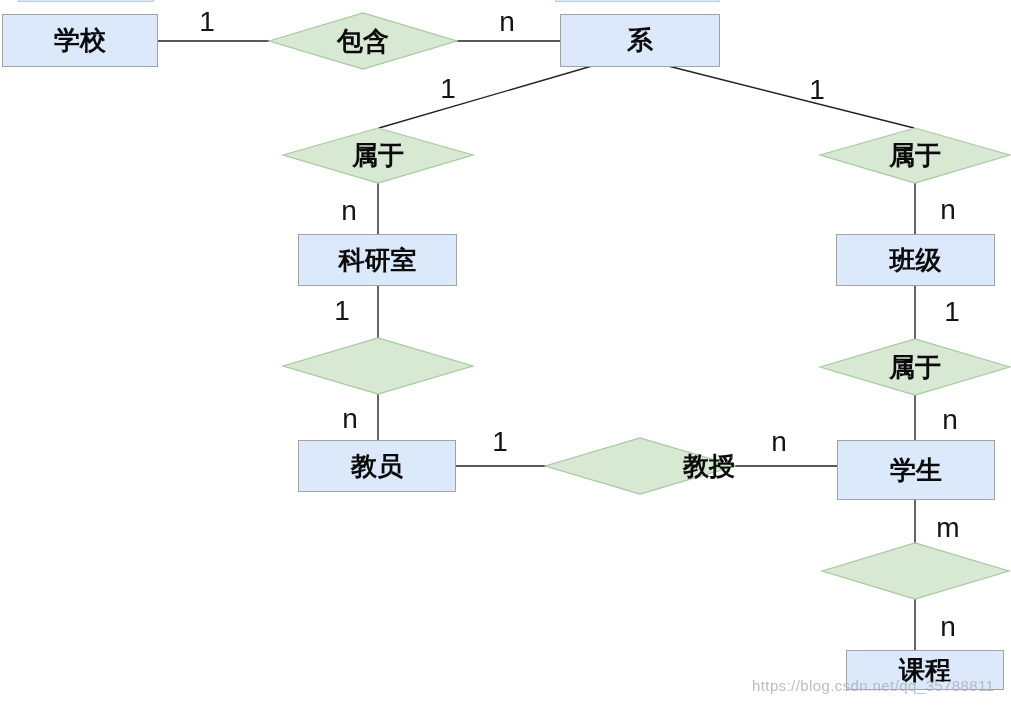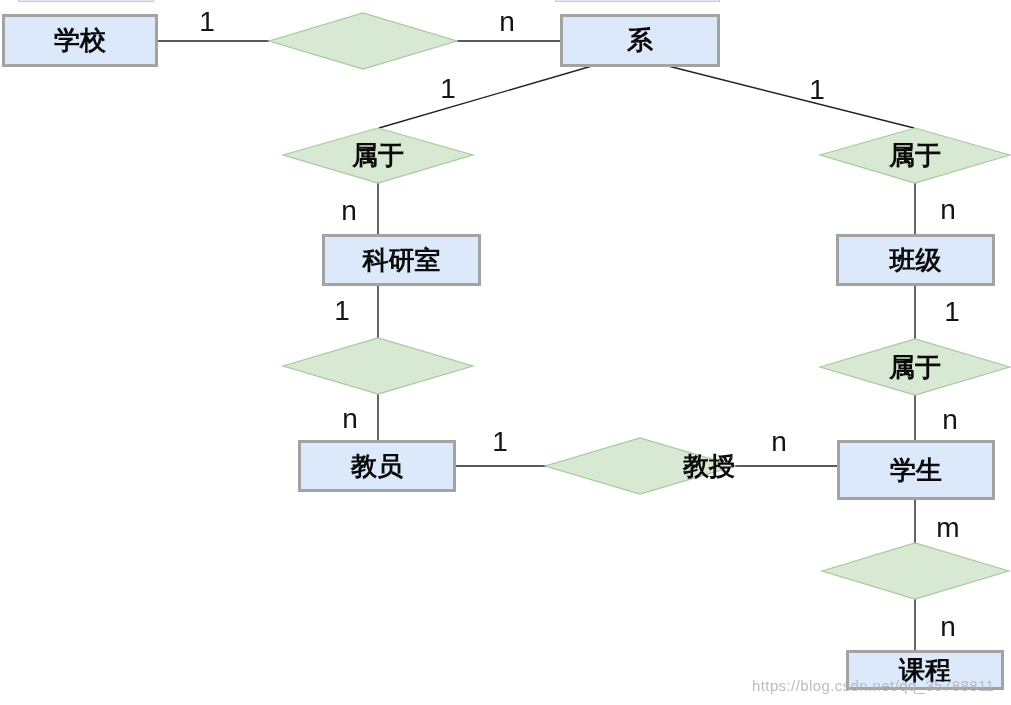--- a/index.html
+++ b/index.html
@@ -13,21 +13,21 @@
   }
   .edges-svg {
     position: absolute;
     left: 0; top: 0;
     width: 1011px; height: 705px;
     z-index: 1;
   }
   .entity {
     position: absolute;
     background: #dbe9fb;
-    border: 3px solid #a3a3a3;
+    border: 1px solid #a3a3a3;
     box-sizing: border-box;
     display: flex;
     align-items: center;
     justify-content: center;
     z-index: 1;
   }
   .entity .label,
   .diamond-label {
     font-weight: bold;
     font-size: 26px;
@@ -110,36 +110,37 @@
       <polygon points="822,571 915,543 1009,571 915,599"></polygon>
     </g>
   </svg>
 
   <div class="entity" style="left:2px;   top:14px; width:156px; height:53px;">
     <span class="label">学校</span>
   </div>
   <div class="entity" style="left:560px; top:14px; width:160px; height:53px;">
     <span class="label">系</span>
   </div>
-  <div class="entity" style="left:298px; top:234px; width:159px; height:52px;margin-left:24px;">
+  <div class="entity" style="left:298px; top:234px; width:159px; height:52px;">
     <span class="label">科研室</span>
   </div>
   <div class="entity" style="left:836px; top:234px; width:159px; height:52px;justify-content:center;">
     <span class="label">班级</span>
   </div>
   <div class="entity" style="left:298px; top:440px; width:158px; height:52px;">
     <span class="label">教员</span>
   </div>
   <div class="entity" style="left:837px; top:440px; width:158px; height:60px;">
     <span class="label">学生</span>
   </div>
   <div class="entity" style="left:846px; top:650px; width:158px; height:40px;">
     <span class="label">课程</span>
   </div>
 
+  <div class="diamond-label" style="left:268px; top:25px;">包含</div>
   <div class="diamond-label" style="left:283px; top:139px;">属于</div>
   <div class="diamond-label" style="left:820px; top:139px;">属于</div>
   <div class="diamond-label" style="left:820px; top:351px;">属于</div>
   <div class="diamond-label" style="left:545px; top:450px;text-align:right;">教授</div>
 
   <div class="card-label" style="left:191px; top:5px;">1</div>
   <div class="card-label" style="left:491px; top:5px;">n</div>
   <div class="card-label" style="left:432px; top:72px;">1</div>
   <div class="card-label" style="left:801px; top:73px;">1</div>
   <div class="card-label" style="left:333px; top:194px;">n</div>

